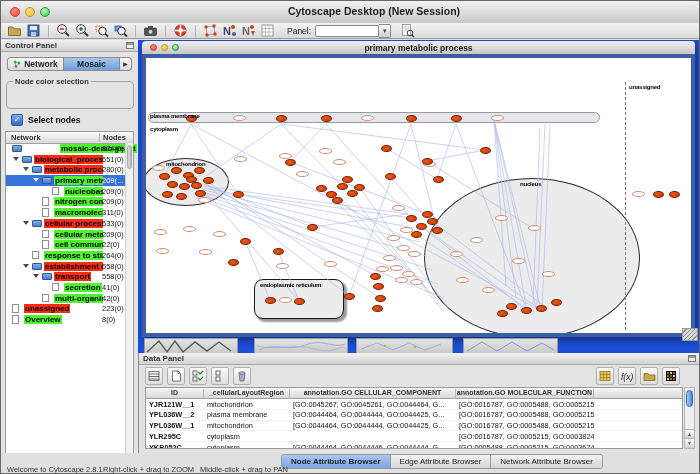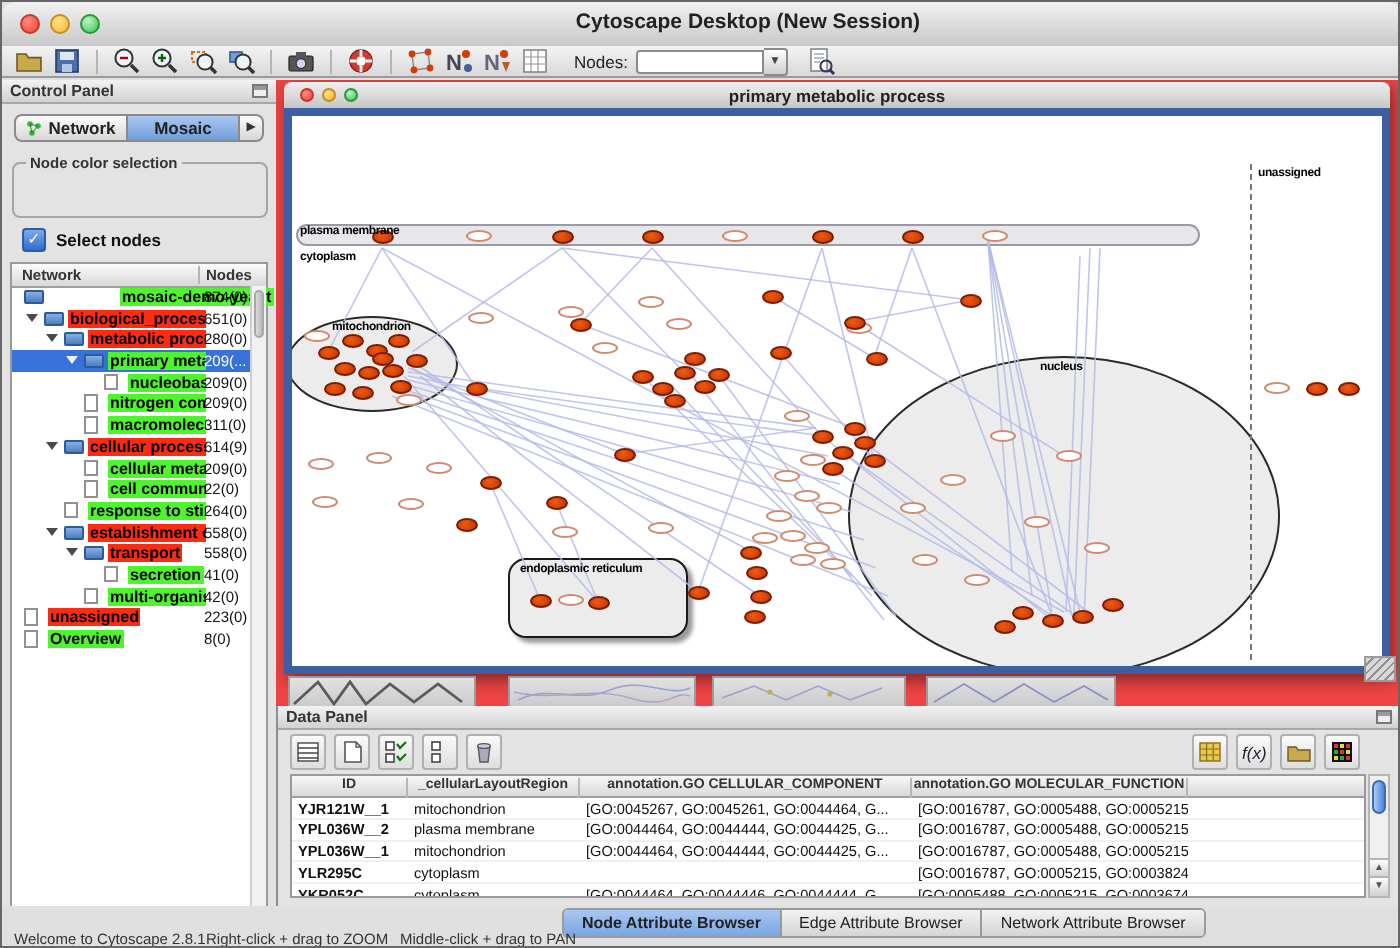--- a/index.html
+++ b/index.html
@@ -50,21 +50,21 @@
   .ficon{position:absolute;top:2px;width:10px;height:7px;background:linear-gradient(#85b0e4,#4d7ec2);border:1px solid #2f5a99;border-radius:1px;box-sizing:border-box;}
   .dicon{position:absolute;top:1px;width:7px;height:8.5px;background:#fff;border:1px solid #909090;box-sizing:border-box;}
   .tlabel{position:absolute;top:1px;font-size:8px;font-weight:bold;color:#000;white-space:nowrap;overflow:hidden;padding:0 1px;line-height:9px;}
   .hl-green{background:#4ef52c;}
   .hl-red{background:#fb2c12;}
   .tnodes{position:absolute;left:96px;top:1px;font-size:7.5px;color:#111;white-space:nowrap;overflow:hidden;width:33px;}
   .sel .tnodes{color:#fff;}
   #tree-scroll{position:absolute;right:0;top:11px;bottom:0;width:7px;background:#f1f1f1;border-left:1px solid #cfcfcf;}
   #tree-scroll .thumb{position:absolute;left:1px;right:1px;top:2px;height:22px;background:linear-gradient(90deg,#dcdcdc,#b8b8b8);border:1px solid #a8a8a8;border-radius:3px;}
   
-  #desktop{position:absolute;left:137px;top:39px;width:563px;height:313px;background:#ef4444;overflow:hidden;}
+  #desktop{position:absolute;left:137px;top:39px;width:563px;height:313px;background:#1d4ed8;overflow:hidden;}
   #net-window{position:absolute;left:4px;top:1px;width:553px;height:296px;box-shadow:2px 3px 8px rgba(0,0,0,.45);}
   #net-titlebar{position:relative;height:13px;background:linear-gradient(#efefef,#c6c6c6);border-bottom:1px solid #8a8a8a;border-radius:4px 4px 0 0;}
   #net-titlebar .ntl{position:absolute;top:3px;width:7px;height:7px;border-radius:50%;box-sizing:border-box;}
   #net-titlebar .title{position:absolute;left:0;right:0;top:1.5px;text-align:center;font-size:8.5px;font-weight:bold;color:#222;}
   #net-frame{position:absolute;left:0;top:13px;right:0;bottom:0;border:4px solid #3c5fa3;background:#3c5fa3;box-sizing:border-box;}
   #net-canvas{position:relative;width:545px;height:275px;background:#fff;overflow:hidden;}
   .region{position:absolute;box-sizing:border-box;}
   .band{background:#e7e7ea;border:1px solid #9a9aa6;border-radius:6px;z-index:1;}
   .r-ellipse{background:#ececec;border:1.3px solid #2a2a2a;border-radius:50%;z-index:1;}
   .r-rect{background:#ececec;border:1.2px solid #1a1a1a;border-radius:9px;box-shadow:2.5px 2.5px 2px rgba(0,0,0,.4);z-index:1;}
@@ -194,21 +194,21 @@
             <path d="M10 8 L14 8 L12 13 Z" fill="#b06030"></path>
           </svg>
         </span>
         <span style="display: inline-flex;">
           <svg class="ticon" viewBox="0 0 15 15">
             <rect x="2" y="2" width="11" height="11" fill="#fff" stroke="#777" stroke-width=".7"></rect>
             <path d="M2 5.5 H13 M2 9 H13 M5.5 2 V13 M9 2 V13" stroke="#999" stroke-width=".6"></path>
           </svg>
         </span>
       </span>
-    <span id="search-label">Nodes:</span>
+    <span id="search-label">Panel:</span>
     <input id="search-input" value="" style="">
     <span id="search-drop">▼</span>
     <span id="after-search" style="display:flex;align-items:center;margin-left:7px;">
         <span style="display: inline-flex;">
           <svg class="ticon" viewBox="0 0 15 15">
             <rect x="2.5" y="1.5" width="8" height="11" fill="#fff" stroke="#777" stroke-width=".7"></rect>
             <path d="M4 4 H9 M4 6 H9 M4 8 H7" stroke="#9ab" stroke-width=".7"></path>
             <circle cx="10" cy="10" r="2.8" fill="none" stroke="#335" stroke-width="1"></circle>
             <line x1="12" y1="12" x2="14" y2="14" stroke="#335" stroke-width="1.5"></line>
           </svg>
@@ -284,21 +284,21 @@
           </div>
           <div class="trow">
             <span class="dicon" style="left: 36px;"></span>
             <span class="tlabel hl-green" style="left: 48px; max-width: 47px;">macromolecule</span>
             <span class="tnodes">311(0)</span>
           </div>
           <div class="trow">
             <span class="tri" style="left: 17px;"></span>
             <span class="ficon" style="left: 26px;"></span>
             <span class="tlabel hl-red" style="left: 38px; max-width: 57px;">cellular process</span>
-            <span class="tnodes">614(9)</span>
+            <span class="tnodes">533(0)</span>
           </div>
           <div class="trow">
             <span class="dicon" style="left: 36px;"></span>
             <span class="tlabel hl-green" style="left: 48px; max-width: 47px;">cellular metabo</span>
             <span class="tnodes">209(0)</span>
           </div>
           <div class="trow">
             <span class="dicon" style="left: 36px;"></span>
             <span class="tlabel hl-green" style="left: 48px; max-width: 47px;">cell communicat</span>
             <span class="tnodes">22(0)</span>

